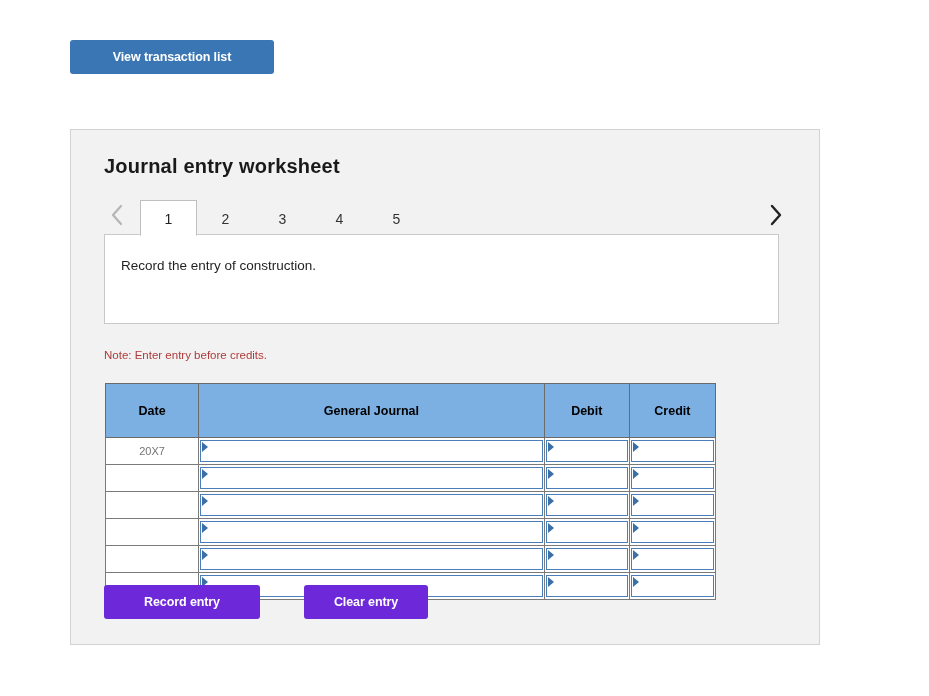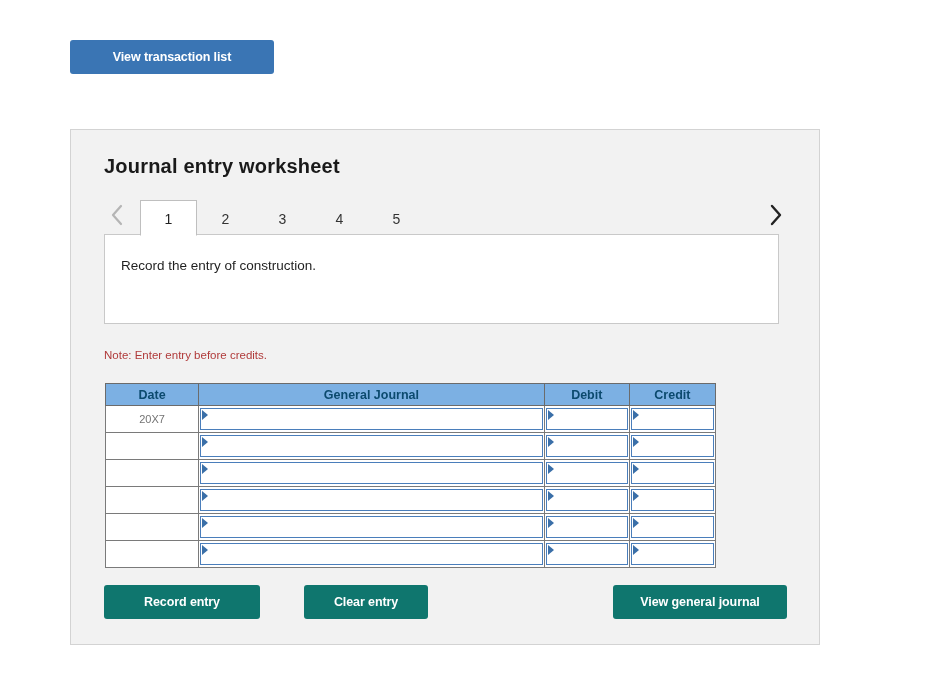--- a/index.html
+++ b/index.html
@@ -148,22 +148,22 @@
     width: 611px;
     border-collapse: collapse;
     table-layout: fixed;
   }
   .jtable th {
     background: #7cb0e3;
     border: 1px solid #6b6b6b;
     height: 21px;
     font-size: 12.5px;
     font-weight: bold;
-    color: #0c4a6e;
-    padding: 0;
+    color: #000000;
+    padding: 16px;
     text-align: center;
   }
   .jtable td {
     border: 1px solid #7a7a7a;
     background: #ffffff;
     height: 24px;
     padding: 0;
     vertical-align: middle;
   }
   .col-date  { width: 93px; }
@@ -197,21 +197,21 @@
     border-top: 5px solid transparent;
     border-bottom: 5px solid transparent;
     border-left: 6px solid #3a6fa8;
   }
   td.inputcell { padding: 1px 1px; border-color: #7a7a7a; }
 
   
   .btn {
     position: absolute;
     height: 34px;
-    background: #0f766e;
+    background: #6d28d9;
     color: #ffffff;
     border: none;
     border-radius: 3px;
     font-family: "Liberation Sans", sans-serif;
     font-size: 12.5px;
     font-weight: bold;
     letter-spacing: -0.1px;
     cursor: pointer;
     padding: 0;
   }
@@ -345,16 +345,15 @@
             </td>
           <td class="inputcell">
               <div class="cell-input"></div>
             </td>
         </tr>
       </tbody>
     </table>
 
     <button class="btn btn-record">Record entry</button>
     <button class="btn btn-clear">Clear entry</button>
-    <button class="btn btn-viewgj">View general journal</button>
 
   </div>
 </div>
 
 </body></html>

